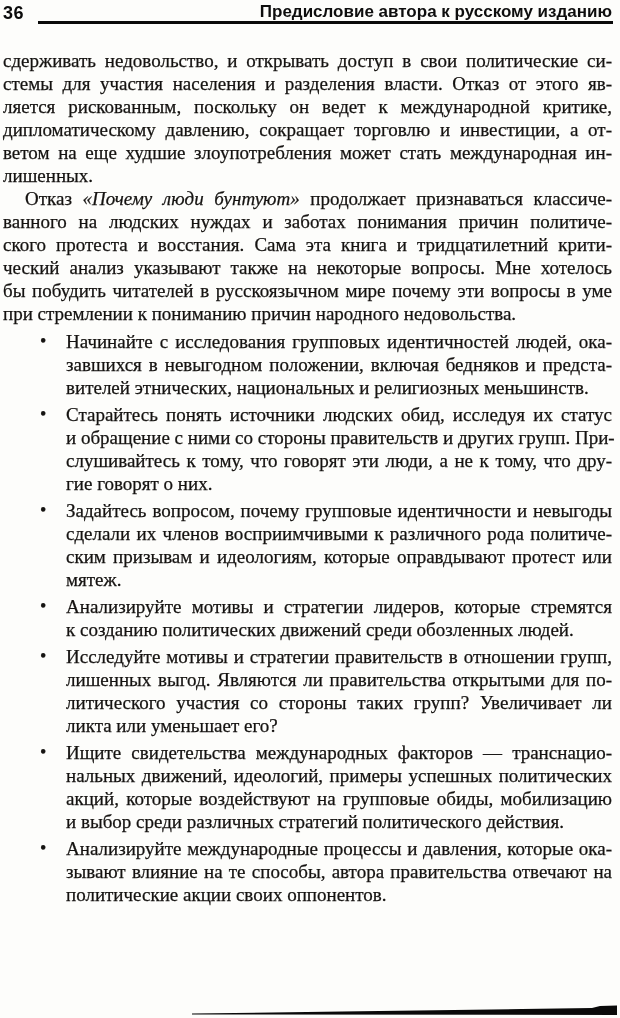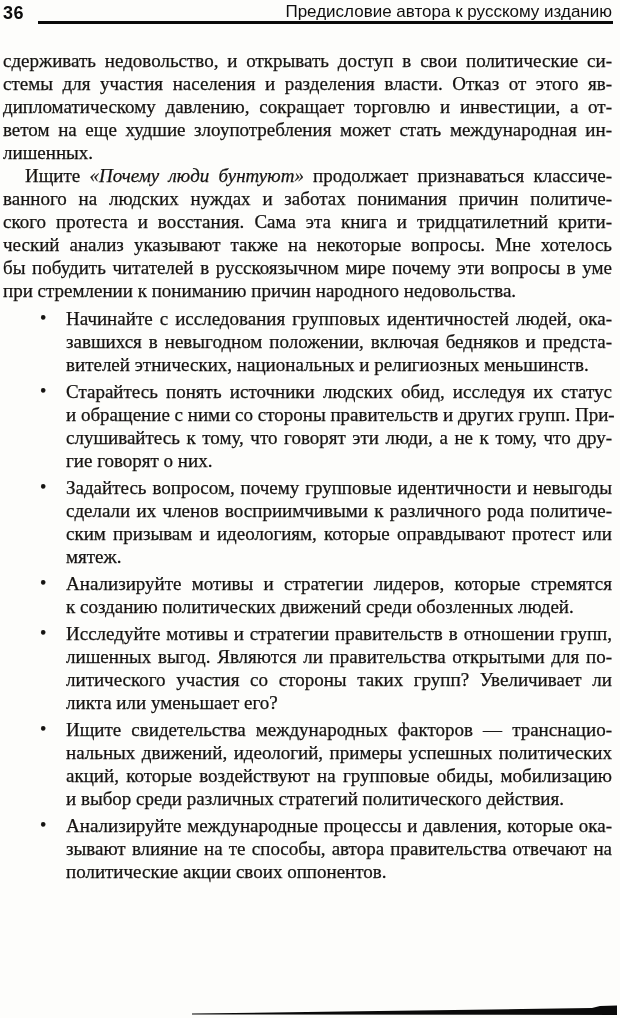--- a/index.html
+++ b/index.html
@@ -20,21 +20,21 @@
     height:27px;
     font-family:"Liberation Sans", sans-serif;
   }
   .page-num{
     position:absolute;left:3px;top:3px;
     font-size:18px;font-weight:700;color:#0b0b0b;
     letter-spacing:.5px;
   }
   .header-title{
     position:absolute;right:8px;top:2px;
-    font-size:17px;font-weight:400;color:#0e0e0e;text-align:center;
+    font-size:17px;font-weight:700;color:#0e0e0e;text-align:center;
   }
   .header-rule{
     position:absolute;left:38px;right:7px;top:21px;
     height:3px;background:#0a0a0a;
   }
   
   .body-text{
     margin-top:22px;
     padding:0 8px 0 3px;
     font-size:19px;
@@ -78,26 +78,27 @@
     <span class="page-num">36</span>
     <span class="header-title">Предисловие автора к русскому изданию</span>
     <div class="header-rule"></div>
   </header>
 
   <main class="body-text">
     <div id="paragraphs">
         <div class="paragraph">
           <div class="line"><span>сдерживать недовольство, и открывать доступ в свои политические си-</span></div>
           <div class="line"><span>стемы для участия населения и разделения власти. Отказ от этого яв-</span></div>
+          <div class="line"><span>ляется рискованным, поскольку он ведет к международной критике,</span></div>
           <div class="line"><span>дипломатическому давлению, сокращает торговлю и инвестиции, а от-</span></div>
           <div class="line"><span>ветом на еще худшие злоупотребления может стать международная ин-</span></div>
           <div class="line last"><span>лишенных.</span></div>
         </div>
         <div class="paragraph indent">
-          <div class="line"><span>Ищите </span><span class="it">«Почему люди бунтуют»</span><span> продолжает признаваться классиче-</span></div>
+          <div class="line"><span>Отказ </span><span class="it">«Почему люди бунтуют»</span><span> продолжает признаваться классиче-</span></div>
           <div class="line"><span>ванного на людских нуждах и заботах понимания причин политиче-</span></div>
           <div class="line"><span>ского протеста и восстания. Сама эта книга и тридцатилетний крити-</span></div>
           <div class="line"><span>ческий анализ указывают также на некоторые вопросы. Мне хотелось</span></div>
           <div class="line"><span>бы побудить читателей в русскоязычном мире почему эти вопросы в уме</span></div>
           <div class="line last"><span>при стремлении к пониманию причин народного недовольства.</span></div>
         </div>
       </div>
     <div id="bullets">
         <div class="bullet-item">
           <span class="marker">•</span>

